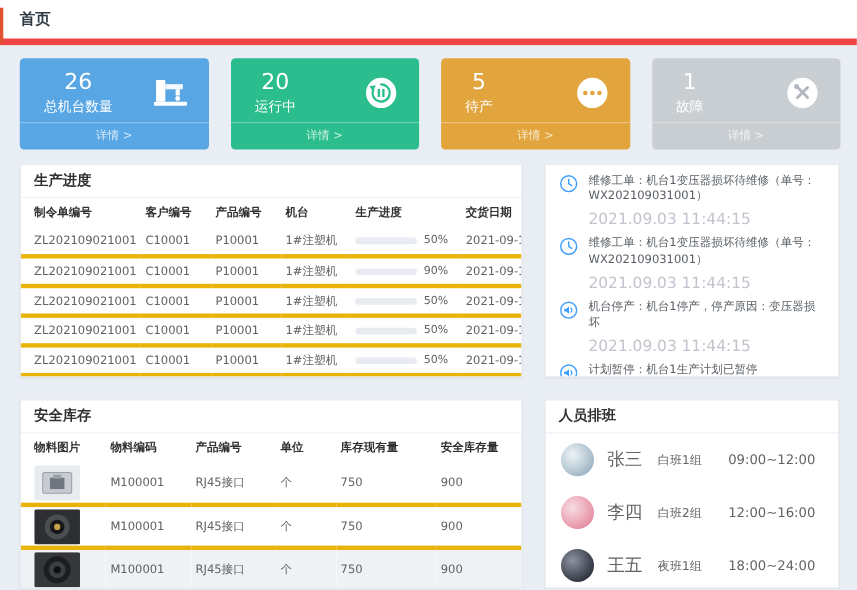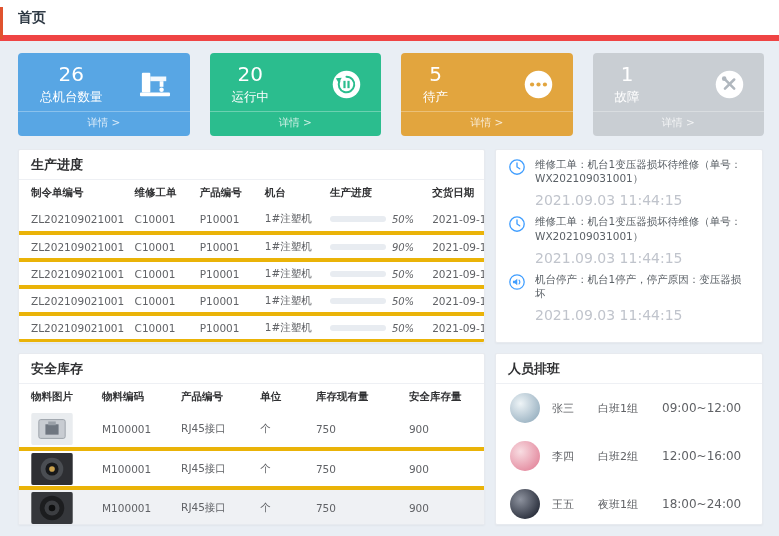--- a/index.html
+++ b/index.html
@@ -31,21 +31,21 @@
   .stat-icon svg { display: block; }
   .stat-detail {
     text-align: center; font-size: 10.5px; padding: 4px 0 6px;
     color: rgba(255,255,255,.78); border-top: 1px solid rgba(255,255,255,.3);
     cursor: pointer;
   }
 
   
   .grid {
     display: grid; grid-template-columns: 1fr 268px; grid-template-rows: 194px 172px;
-    gap: 10px; margin: 0 16px 0 18px;
+    gap: 20px; margin: 0 16px 0 18px;
   }
   .panel {
     background: #fff; border: 1px solid #e7eaef; border-radius: 2px;
     box-shadow: 0 1px 2px rgba(0,0,0,.04); overflow: hidden;
   }
   .panel-header {
     height: 30px; line-height: 29px; padding: 0 12px;
     font-size: 13px; color: #303133; font-weight: bold;
     border-bottom: 1px solid #eef0f4;
   }
@@ -60,21 +60,21 @@
   td { color: #606266; border-bottom: 4px solid #eab308; }
   th:first-child, td:first-child { padding-left: 12px; }
   .prod-table tbody tr { height: 27px; }
   .prod-table th:nth-child(1){width:24%} .prod-table th:nth-child(2){width:14%}
   .prod-table th:nth-child(3){width:14%} .prod-table th:nth-child(4){width:14%}
   .prod-table th:nth-child(5){width:22%} .prod-table th:nth-child(6){width:12%}
 
   .bar { display: inline-flex; align-items: center; gap: 6px; }
   .track { width: 56px; height: 6px; border-radius: 3px; background: #e8ecf1; overflow: hidden; }
   .fill { height: 100%; border-radius: 3px; background: #409eff; }
-  .pct { font-size: 10px; color: #606266; font-style: italic; }
+  .pct { font-size: 10px; color: #606266; }
 
   .inv-table tbody tr { height: 39px; margin-left: 20px; }
   .inv-table tbody tr:nth-child(3) { background: #eff1f4; }
   .inv-table th:nth-child(1){width:17%} .inv-table th:nth-child(2){width:17%}
   .inv-table th:nth-child(3){width:17%} .inv-table th:nth-child(4){width:12%}
   .inv-table th:nth-child(5){width:20%} .inv-table th:nth-child(6){width:17%}
   .material-photo svg { display: block; border-radius: 2px; }
 
   
   .notice-list { list-style: none; padding: 7px 12px 0; }
@@ -82,21 +82,21 @@
   .notice-icon { flex: none; width: 19px; padding-top: 1px; }
   .notice-text { font-size: 10.5px; color: #5a6066; line-height: 1.35; }
   .notice-time { font-size: 14px; color: #c0c4cc; margin-top: 7px; }
 
   
   .staff-row { display: flex; align-items: center; padding: 9px 14px; }
   .avatar { flex: 0 0 30px; width: 30px; height: 30px; border-radius: 50%; margin-right: 12px; }
   .avatar-0 { background: radial-gradient(circle at 35% 35%, #eef4f7, #9fb6c5 75%); }
   .avatar-1 { background: radial-gradient(circle at 35% 35%, #f8dde2, #e58fa3 75%); }
   .avatar-2 { background: radial-gradient(circle at 35% 35%, #8d929e, #2e3340 75%); }
-  .staff-name { flex: 0 0 46px; font-size: 11px; color: #606266; }
+  .staff-name { flex: 0 0 46px; font-size: 16px; color: #606266; }
   .staff-shift { flex: 0 0 64px; font-size: 11px; color: #606266; }
   .staff-time { font-size: 12px; color: #606266; }
 </style>
 </head>
 <body>
 
 <div class="edge-accent"></div>
 
 <header class="topbar">
   <span class="topbar-title">首页</span>
@@ -181,21 +181,21 @@
 </section>
 
 <section class="grid">
 
   <div class="panel">
     <div class="panel-header">生产进度</div>
     <table class="prod-table">
       <thead>
         <tr>
           <th>制令单编号</th>
-          <th>维修工单</th>
+          <th>客户编号</th>
           <th>产品编号</th>
           <th>机台</th>
           <th>生产进度</th>
           <th>交货日期</th>
         </tr>
       </thead>
       <tbody>
         <tr>
           <td>ZL202109021001</td>
           <td>C10001</td>
@@ -297,20 +297,33 @@
             <circle cx="10" cy="10" r="8" fill="none" stroke="#409eff" stroke-width="1.4"></circle>
             <path d="M5.5 8.6 v2.8 h2 l2.8 2.2 V6.4 L7.5 8.6z" fill="#409eff"></path>
             <path d="M12.3 8 a2.8 2.8 0 0 1 0 4" fill="none" stroke="#409eff" stroke-width="1.3" stroke-linecap="round"></path>
           </svg>
         </span>
         <div class="notice-body">
           <div class="notice-text">机台停产：机台1停产，停产原因：变压器损坏</div>
           <div class="notice-time">2021.09.03 11:44:15</div>
         </div>
       </li>
+      <li class="notice-item">
+        <span class="notice-icon">
+          <svg viewBox="0 0 20 20" width="18" height="18">
+            <circle cx="10" cy="10" r="8" fill="none" stroke="#409eff" stroke-width="1.4"></circle>
+            <path d="M5.5 8.6 v2.8 h2 l2.8 2.2 V6.4 L7.5 8.6z" fill="#409eff"></path>
+            <path d="M12.3 8 a2.8 2.8 0 0 1 0 4" fill="none" stroke="#409eff" stroke-width="1.3" stroke-linecap="round"></path>
+          </svg>
+        </span>
+        <div class="notice-body">
+          <div class="notice-text">计划暂停：机台1生产计划已暂停</div>
+
+        </div>
+      </li>
     </ul>
   </div>
 
   <div class="panel">
     <div class="panel-header">安全库存</div>
     <table class="inv-table">
       <thead>
         <tr>
           <th>物料图片</th>
           <th>物料编码</th>

